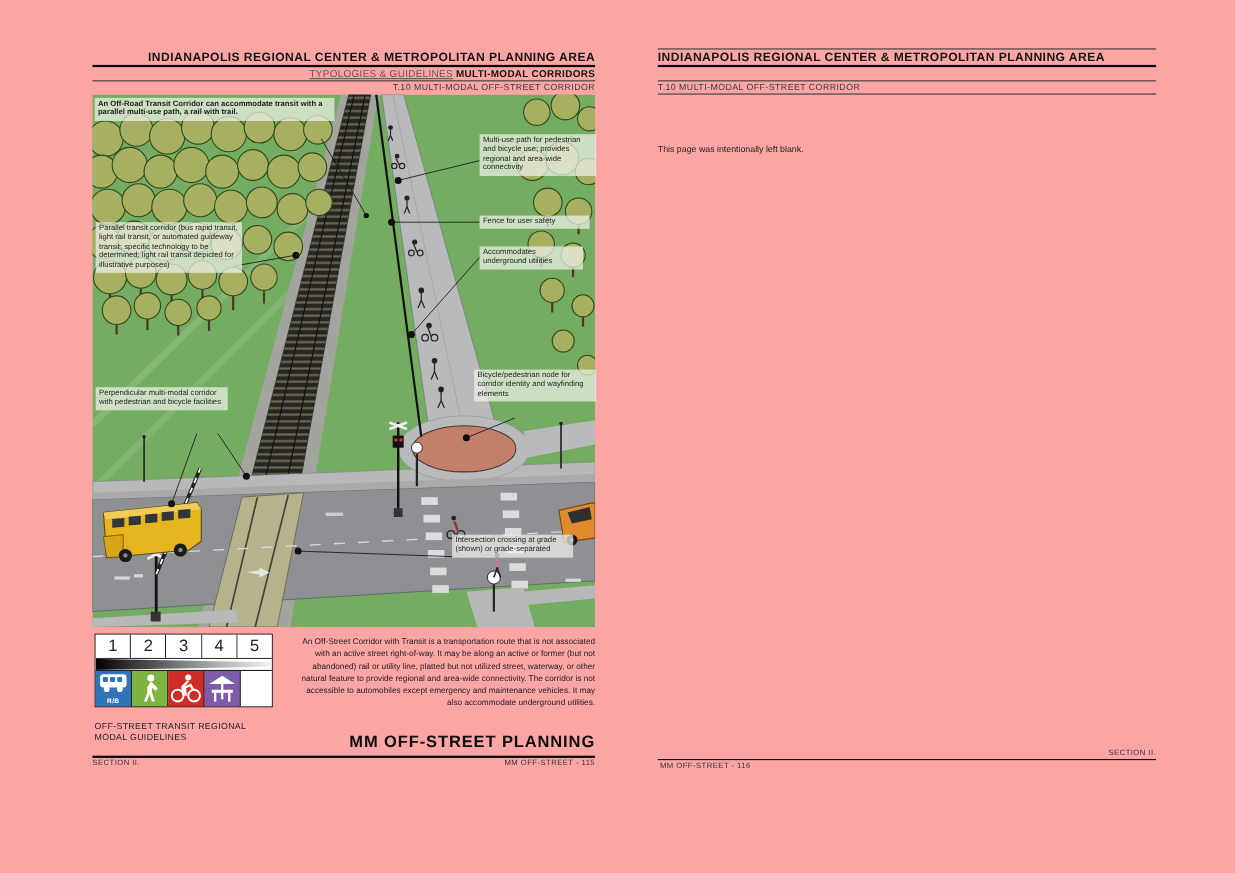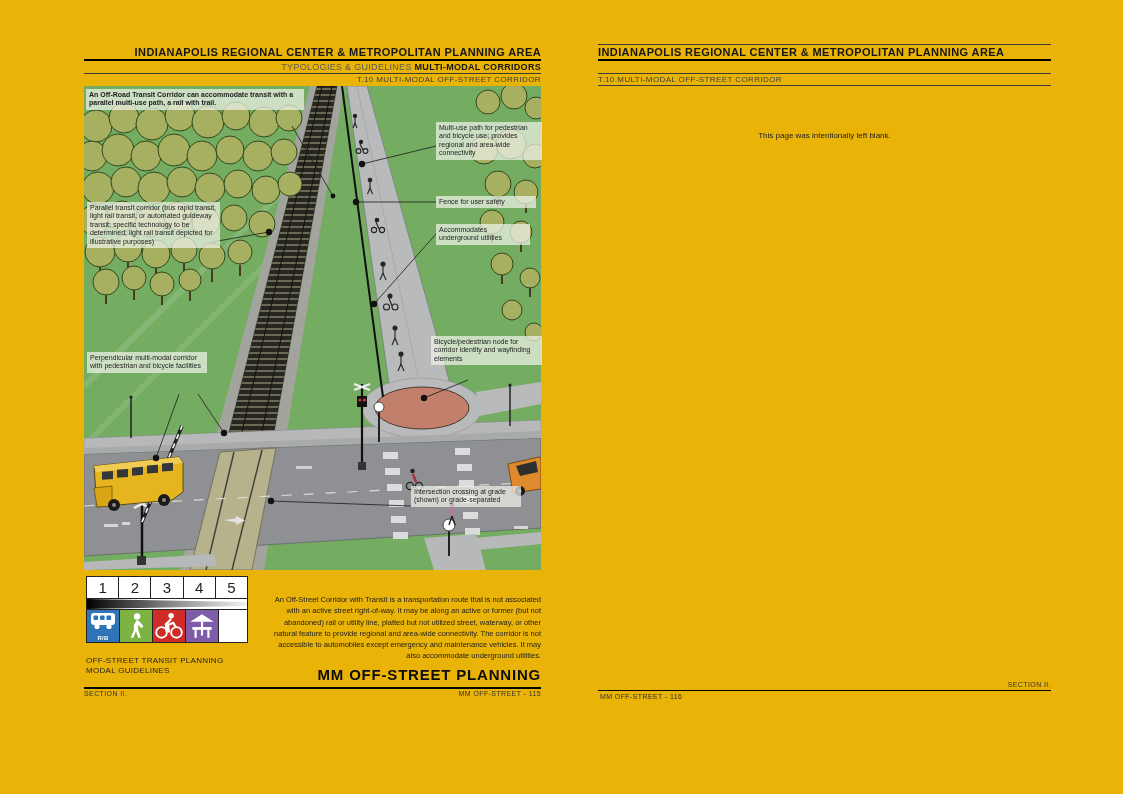--- a/index.html
+++ b/index.html
@@ -1,22 +1,22 @@
 <!DOCTYPE html>
 <html><head>
 <meta charset="utf-8">
 <style>
   html,body{margin:0;padding:0;background:#fff;}
-  #canvas{position:relative;width:1123px;height:794px;background:#eab308;overflow:hidden;
+  #canvas{position:relative;width:1123px;height:794px;background:#fca5a5;overflow:hidden;
           font-family:"Liberation Sans",sans-serif;color:#111;}
   .abs{position:absolute;}
   
   .hdr-title{font-size:11px;font-weight:bold;letter-spacing:.4px;color:#151515;white-space:nowrap;}
   .hdr-sub{font-size:9px;letter-spacing:.3px;white-space:nowrap;}
-  .hdr-sub .norm{color:#5a5a5a;font-weight:normal;}
+  .hdr-sub .norm{color:#5a5a5a;font-weight:normal;text-decoration:underline;}
   .hdr-sub .bold{color:#141414;font-weight:bold;text-align:center;}
   .hdr-line3{font-size:8px;color:#3c3c3c;letter-spacing:.4px;white-space:nowrap;}
   .rule{background:#000;}
   .rule-thin{background:#3a3a3a;}
   
   #illus{left:84px;top:86px;width:457px;height:484px;}
   #illus svg{position:absolute;left:0;top:0;}
   .ann{position:absolute;font-size:7px;line-height:1.2;color:#222;
        background:rgba(238,243,233,.72);padding:2px 3px;}
   .ann.bold{font-weight:bold;color:#1c1c1c;}
@@ -29,26 +29,26 @@
   .hier-wedge-wrap{height:10px;border-top:1px solid #222;border-bottom:1px solid #222;background:#fff;}
   .hier-wedge{width:100%;height:100%;
      background:linear-gradient(90deg,#000 0%,#9a9a9a 60%,#f2f2f2 100%);
      clip-path:polygon(0 0,100% 30%,100% 70%,0 100%);}
   .hier-icon{flex:1;height:32px;border-right:1px solid #222;position:relative;}
   .hier-icon:last-child{border-right:none;}
   .bus-badge{position:absolute;left:0;right:0;bottom:1px;text-align:center;
              font-size:6px;font-weight:bold;color:#fff;letter-spacing:.3px;}
   .hier-caption{font-size:8px;letter-spacing:.3px;color:#242424;line-height:1.3;}
   
-  #descr{left:263px;top:594px;width:278px;font-size:7.5px;line-height:1.5;
+  #descr{left:263px;top:577px;width:278px;font-size:7.5px;line-height:1.5;
          color:#1d1d1d;text-align:right;}
   .typ-code{font-size:14px;font-weight:bold;letter-spacing:1.5px;text-align:right;color:#0d0d0d;}
   .typ-name{font-size:15px;font-weight:bold;letter-spacing:.8px;text-align:right;color:#0d0d0d;}
   .footer-txt{font-size:7px;color:#333;letter-spacing:.4px;white-space:nowrap;}
-  #rp-body{font-size:8px;color:#222;text-align:center;}
+  #rp-body{font-size:8px;color:#222;}
 </style>
 </head>
 <body>
 
 <div id="canvas">
 
   <div class="abs hdr-title" style="left:84px;top:46px;width:457px;text-align:right;">INDIANAPOLIS REGIONAL CENTER &amp; METROPOLITAN PLANNING AREA</div>
   <div class="abs rule" style="left:84px;top:59px;width:457px;height:2px;"></div>
   <div class="abs hdr-sub" style="left:84px;top:62px;width:457px;text-align:right;">
     <span class="norm">TYPOLOGIES &amp; GUIDELINES</span>
@@ -401,21 +401,21 @@
           <rect x="14" y="11" width="2" height="13" fill="#fff"></rect>
           <rect x="6" y="16" width="18" height="2.6" fill="#fff"></rect>
           <rect x="8" y="18.6" width="2" height="7.5" fill="#fff"></rect>
           <rect x="20" y="18.6" width="2" height="7.5" fill="#fff"></rect>
         </svg>
       </div>
       <div class="hier-icon" style="background:#fff;"></div>
     </div>
   </div>
   <div class="abs hier-caption" style="left:86px;top:656px;width:180px;">
-    <div>OFF-STREET TRANSIT PLANNING</div>
+    <div>OFF-STREET TRANSIT REGIONAL</div>
     <div>MODAL GUIDELINES</div>
   </div>
 
   <div id="descr" class="abs">An Off-Street Corridor with Transit is a transportation route that is not associated with an active street right-of-way.  It may be along an active or former (but not abandoned) rail or utility line, platted but not utilized street, waterway, or other natural feature to provide regional and area-wide connectivity.  The corridor is not accessible to automobiles except emergency and maintenance vehicles.  It may also accommodate underground utilities.</div>
   <div class="abs typ-name" style="left:263px;top:666px;width:278px;">MM OFF-STREET PLANNING</div>
 
   <div class="abs rule" style="left:84px;top:687px;width:457px;height:1.5px;"></div>
   <div class="abs footer-txt" style="left:84px;top:690px;">SECTION II.</div>
   <div class="abs footer-txt" style="left:84px;top:690px;width:457px;text-align:right;">MM OFF-STREET - 115</div>
 

